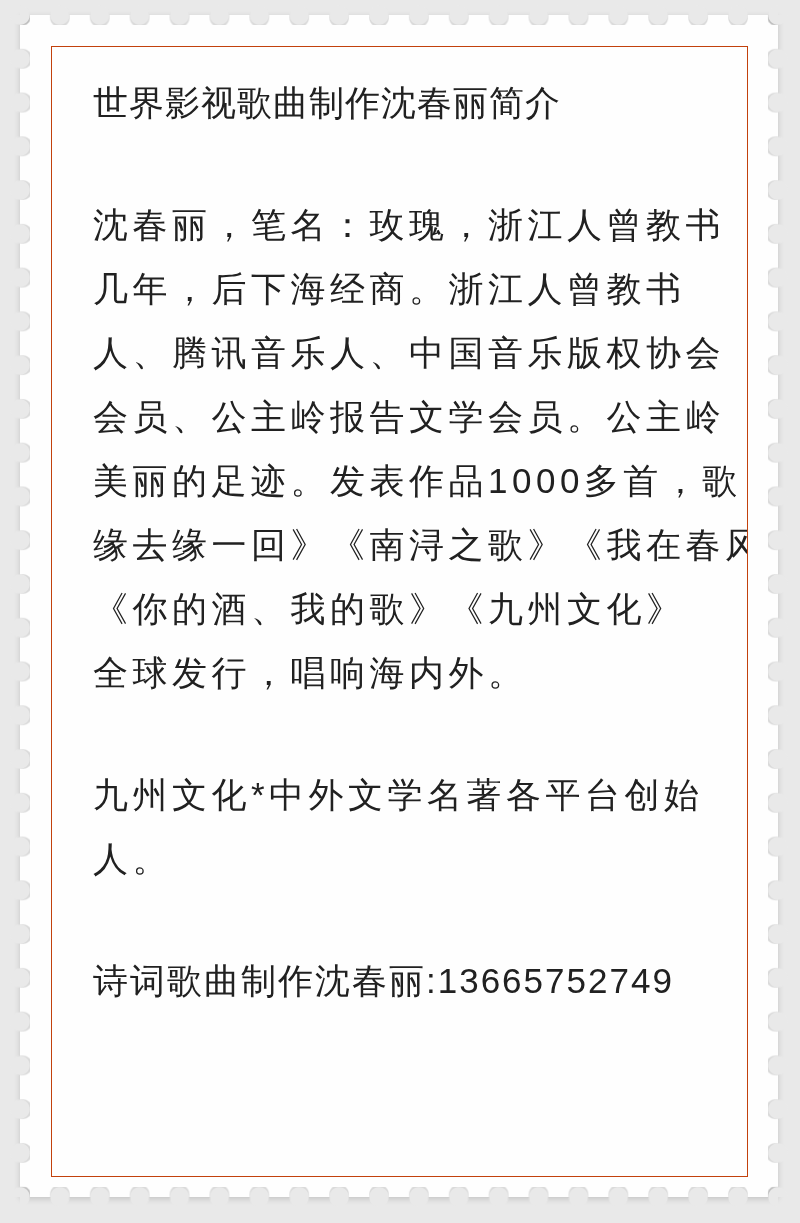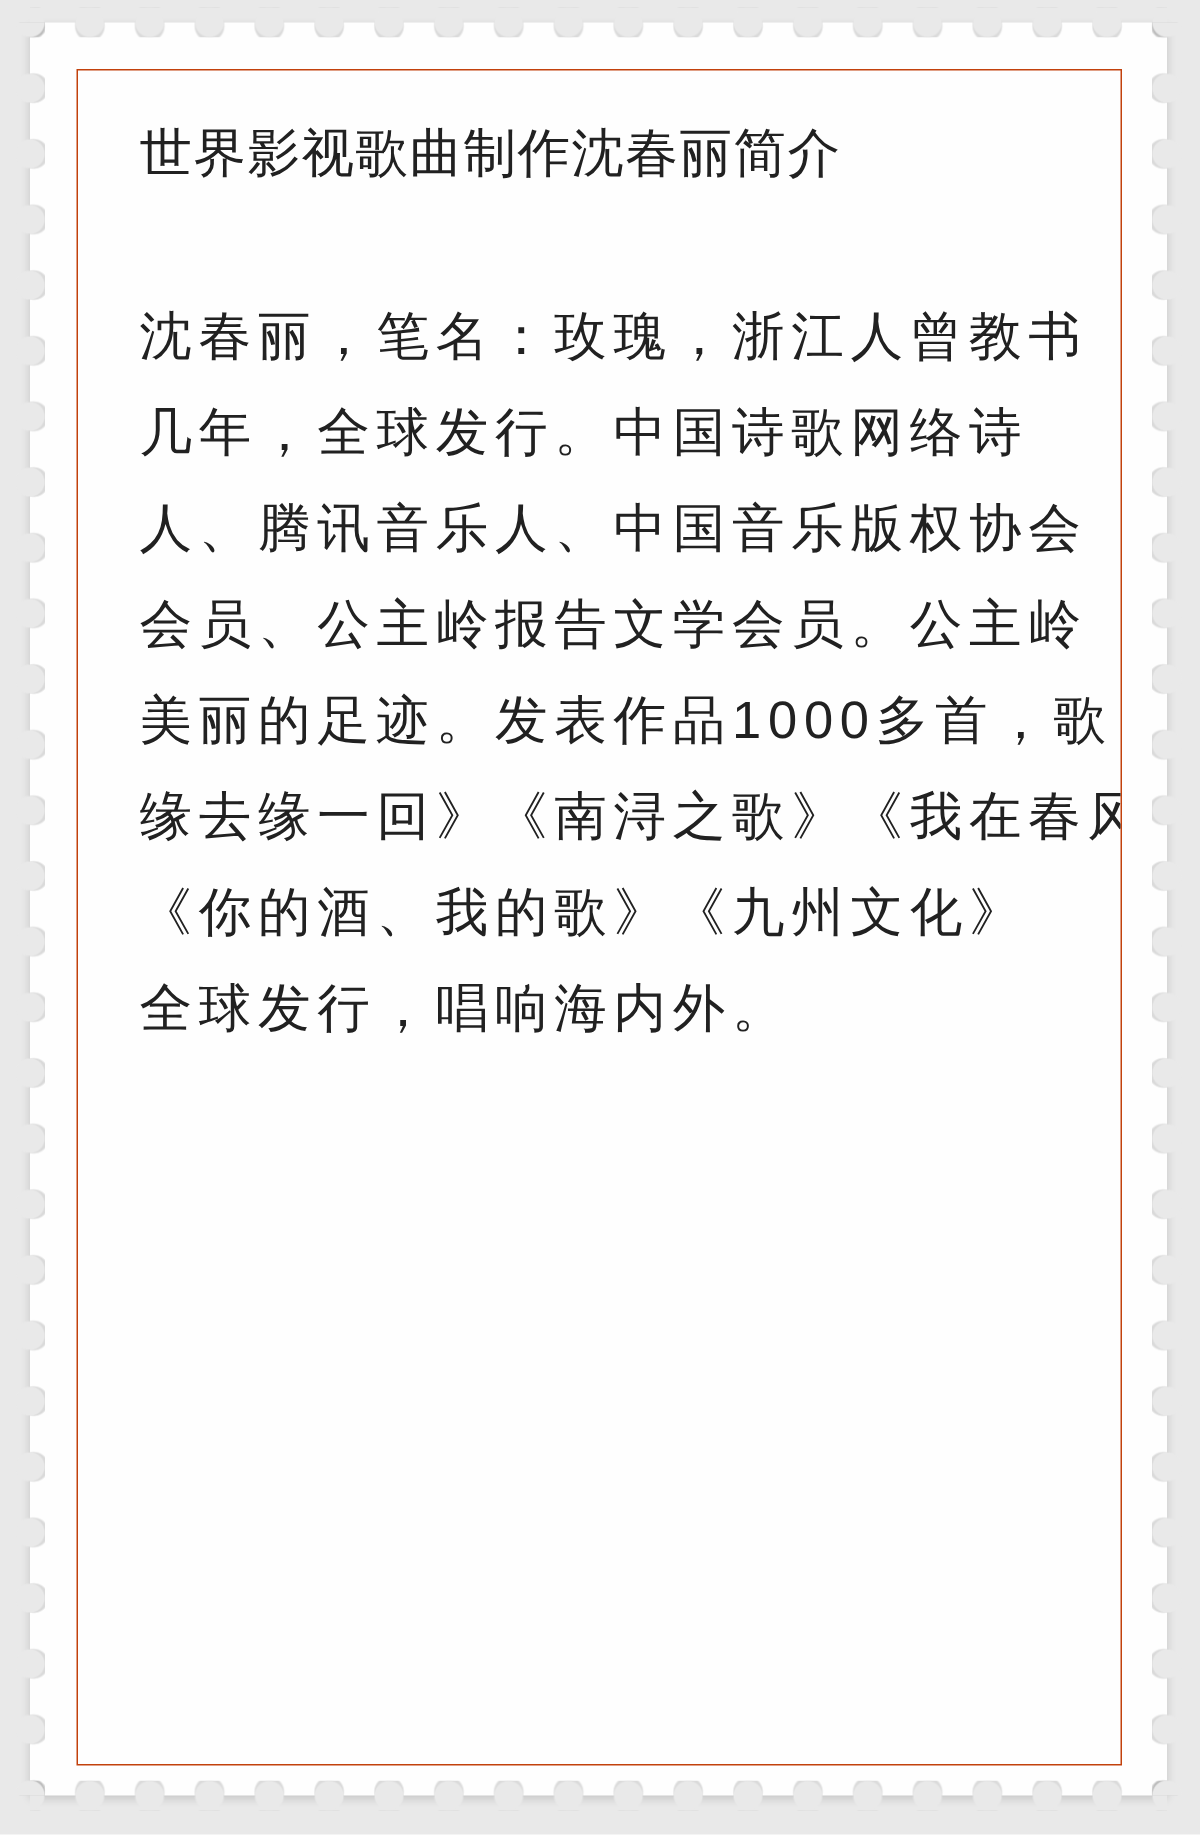--- a/index.html
+++ b/index.html
@@ -98,24 +98,31 @@
   <div class="perf perf-top"></div>
   <div class="perf perf-bottom"></div>
   <div class="perf perf-left"></div>
   <div class="perf perf-right"></div>
 
   <div class="content-frame">
     <div class="title-line">世界影视歌曲制作沈春丽简介</div>
 
     <div class="para">
       <div class="line">沈春丽，笔名：玫瑰，浙江人曾教书</div>
-      <div class="line">几年，全球发行。中国诗歌网络诗</div>
+      <div class="line">几年，后下海经商。浙江人曾教书</div>
       <div class="line">人、腾讯音乐人、中国音乐版权协会</div>
       <div class="line">会员、公主岭报告文学会员。公主岭</div>
       <div class="line">美丽的足迹。发表作品1000多首，歌</div>
       <div class="line">缘去缘一回》《南浔之歌》《我在春风</div>
       <div class="line">《你的酒、我的歌》《九州文化》</div>
       <div class="line">全球发行，唱响海内外。</div>
     </div>
 
+    <div class="para">
+      <div class="line">九州文化*中外文学名著各平台创始</div>
+      <div class="line">人。</div>
+    </div>
 
+    <div class="para">
+      <div class="line line-contact">诗词歌曲制作沈春丽:13665752749</div>
+    </div>
   </div>
 </div>
 
 </body></html>

